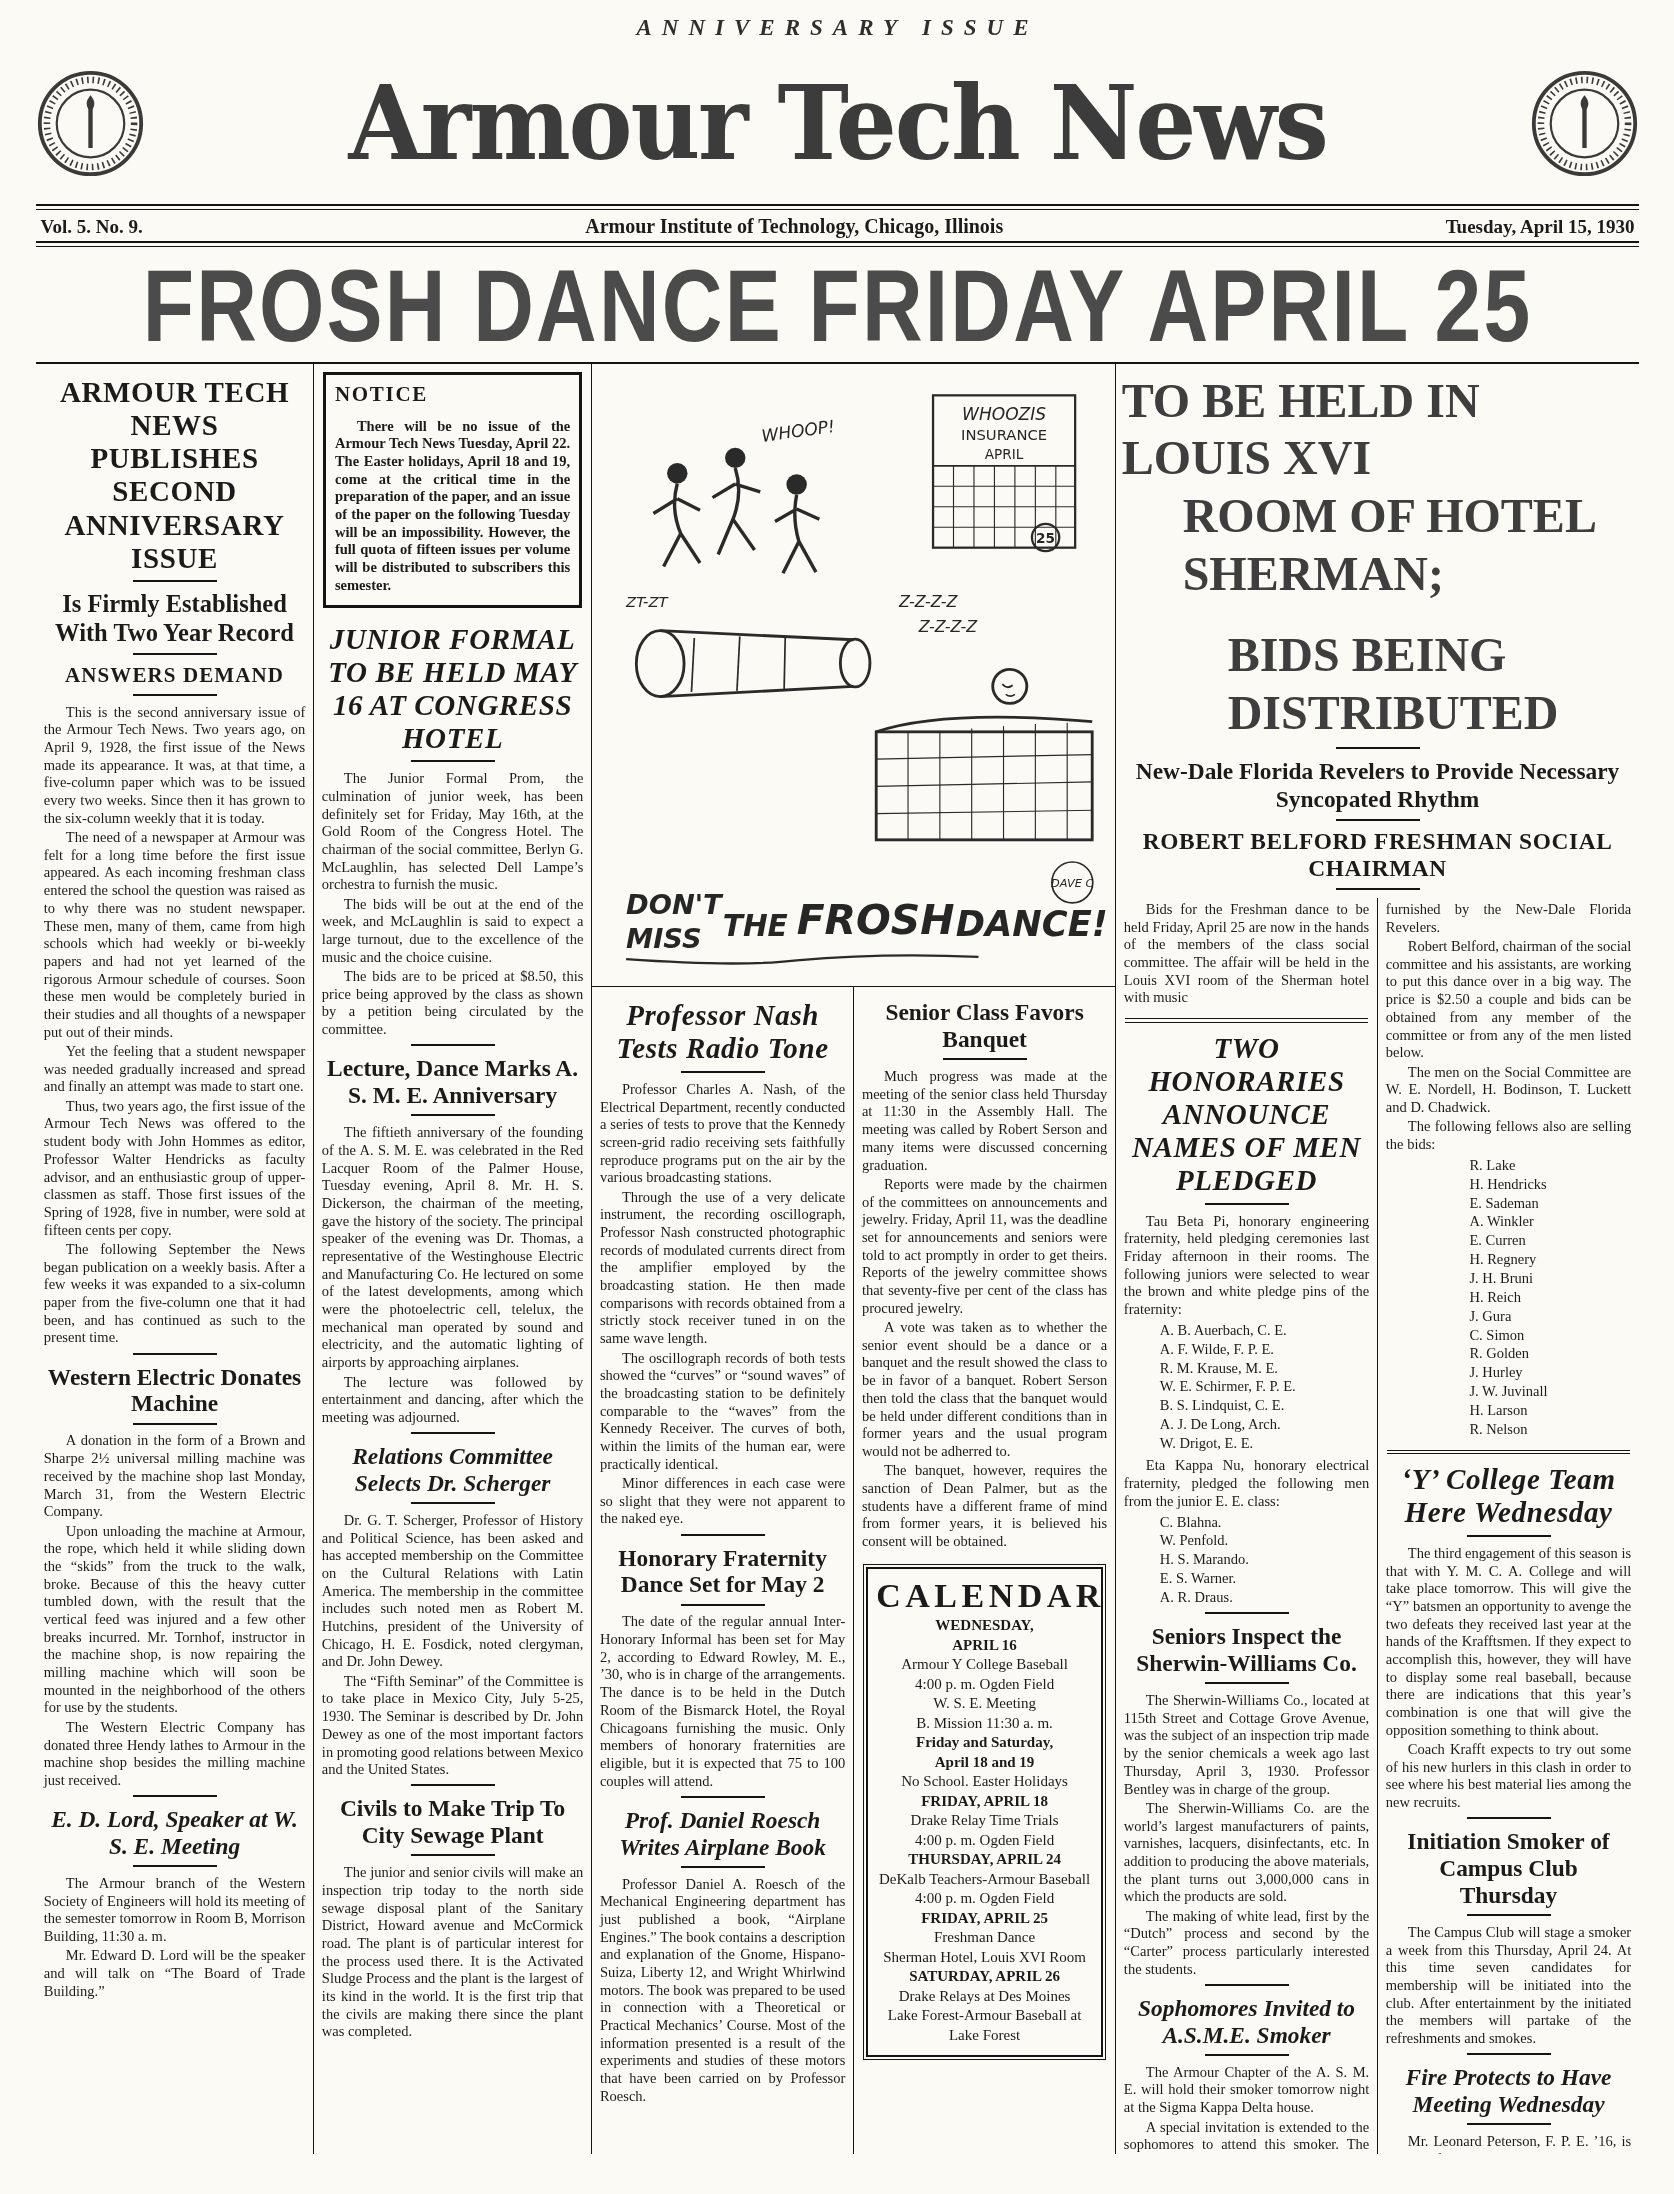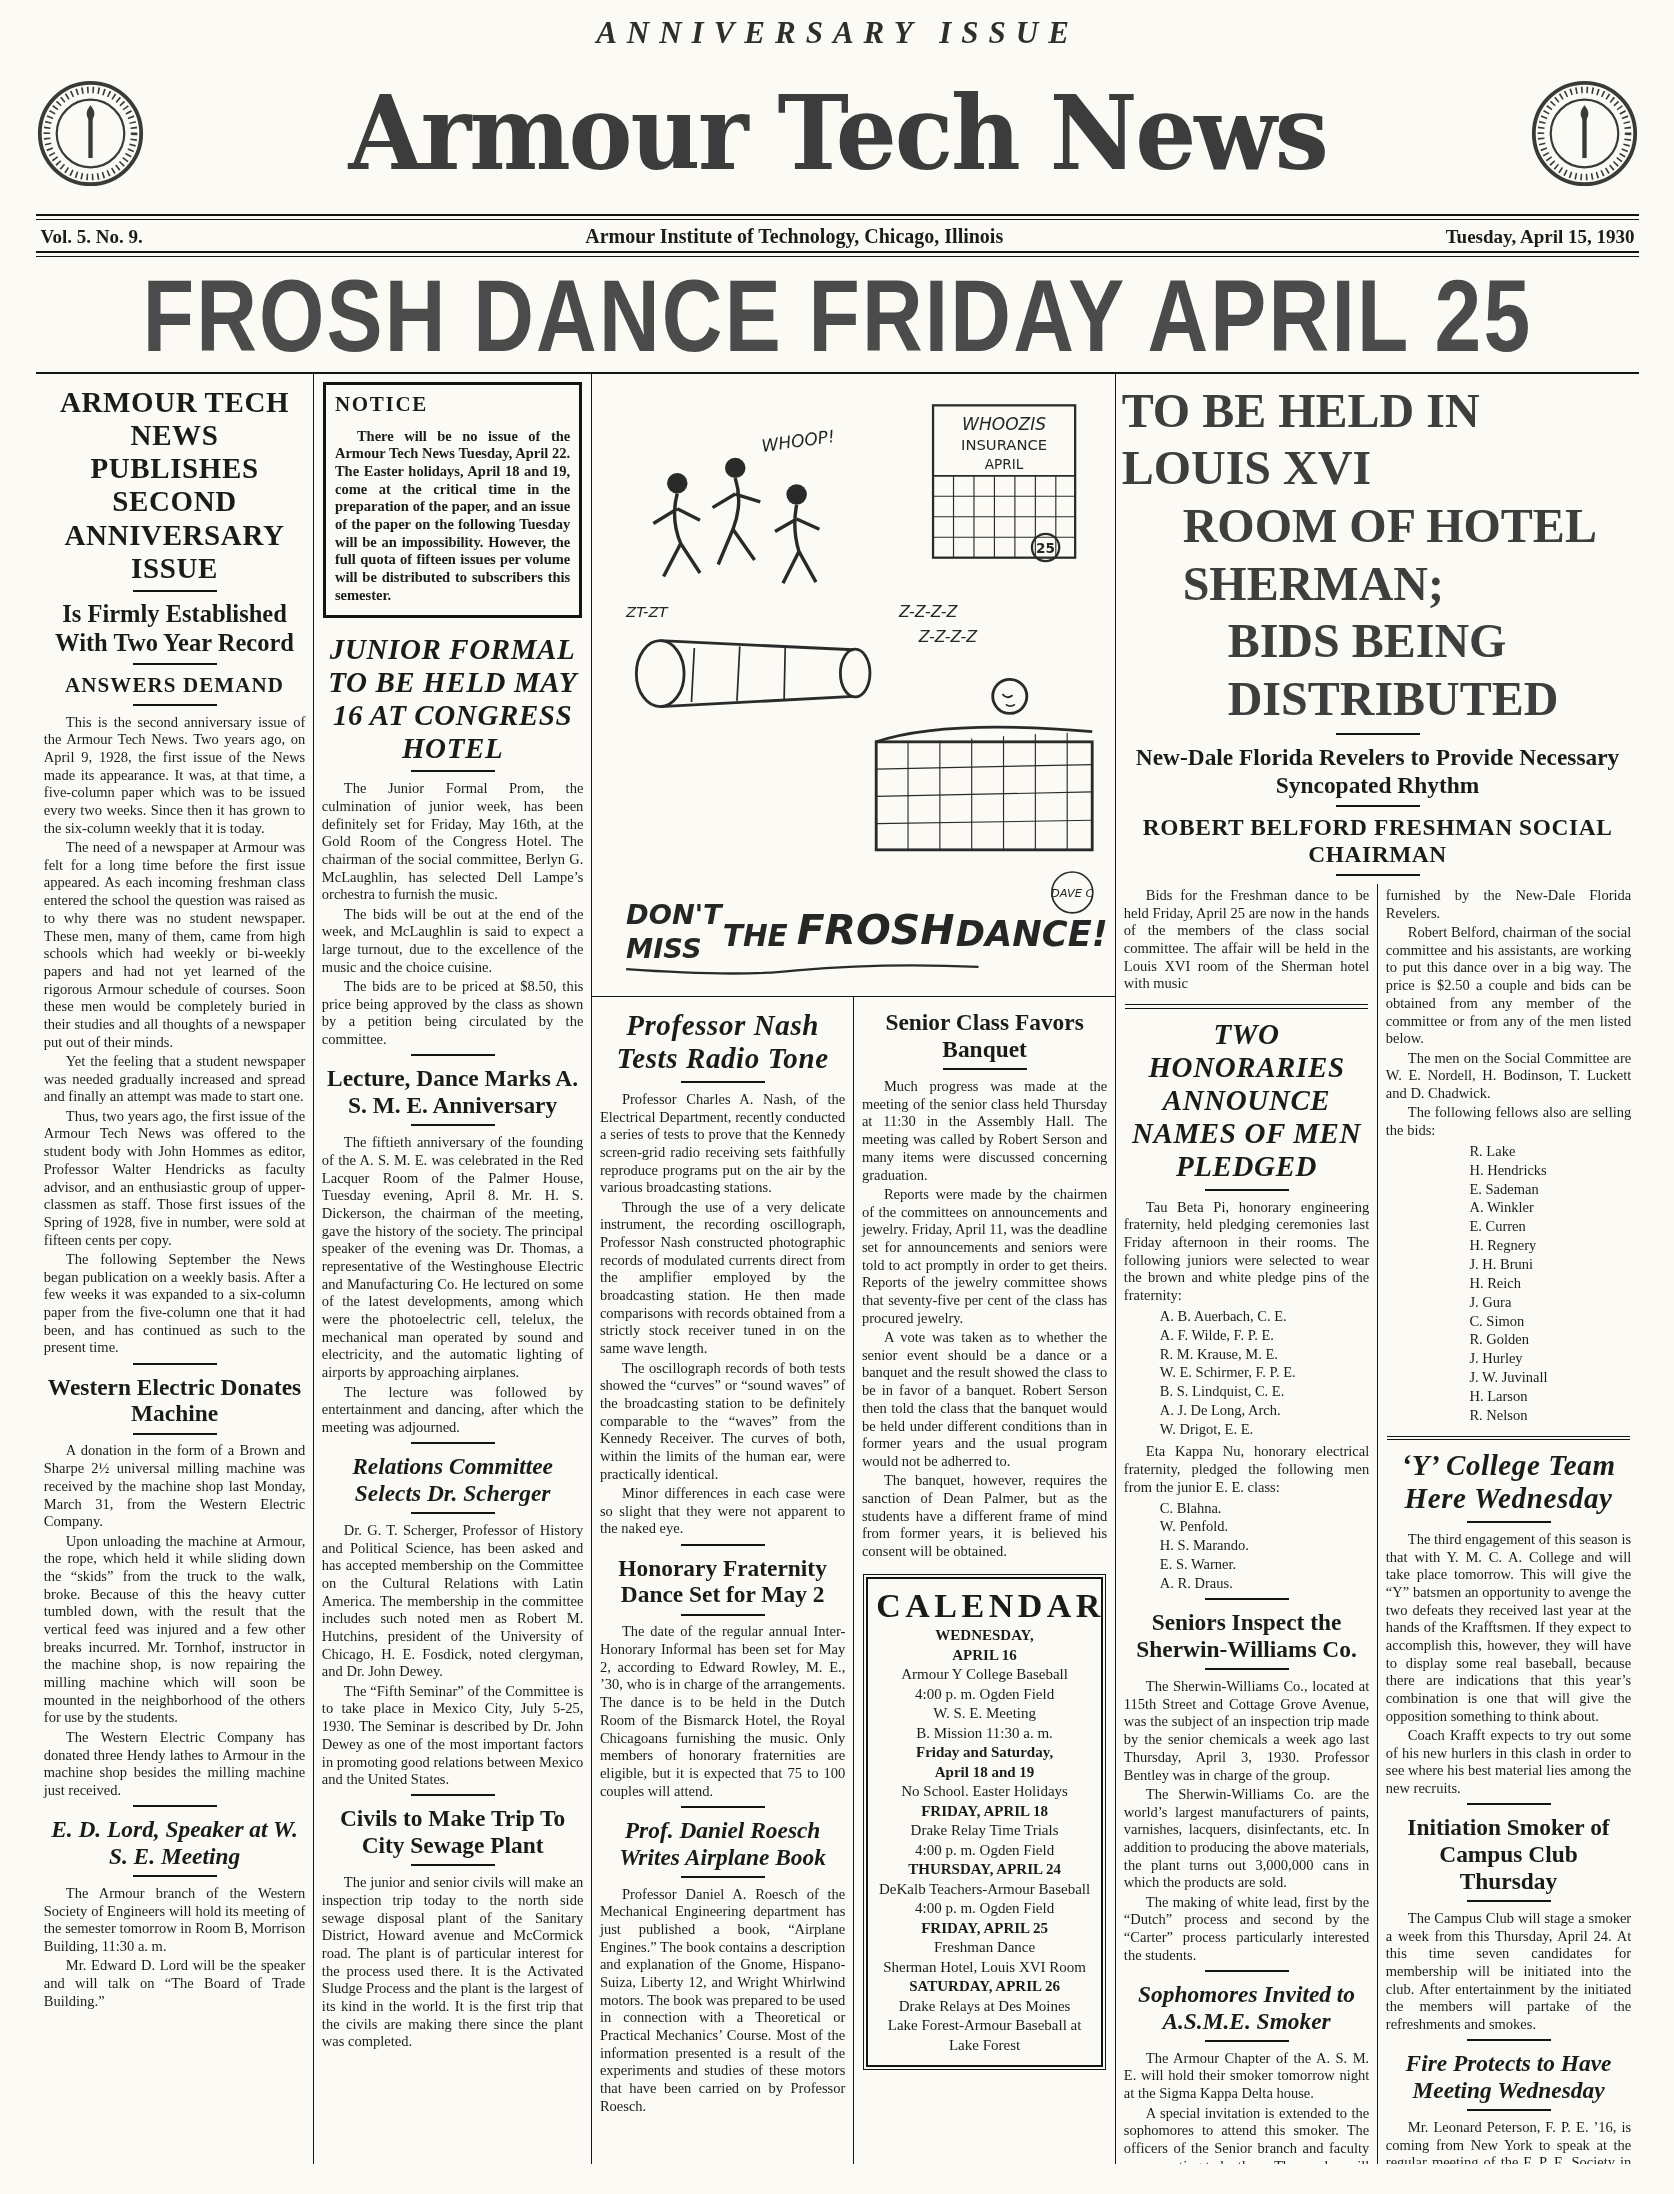--- a/index.html
+++ b/index.html
@@ -1,20 +1,20 @@
 <!DOCTYPE html>
 <html style="font-size:9px"><head>
 <meta charset="utf-8">
 <style>
   html,body{margin:0;padding:0;background:#d8d6d0;}
   .page{width:1675px;height:2194px;background:#fbfaf5;color:#1b1b1b;
         font-family:"Liberation Serif",serif;box-sizing:border-box;
         padding:9px 36px 0;position:relative;overflow:hidden;}
   
-  .issue-label{text-align:center;font-size:31px;font-weight:bold;font-style:italic;
+  .issue-label{text-align:center;font-size:23px;font-weight:bold;font-style:italic;
                letter-spacing:10px;color:#2e2e2e;margin-top:5.6px;}
   .masthead{display:flex;align-items:center;justify-content:space-between;height:161px;margin-top:2.2px;}
   .seal{width:109px;height:109px;flex:0 0 auto;}
   .paper-title{flex:1;text-align:center;font-family:"DejaVu Serif",serif;font-weight:bold;
                font-size:96px;color:#3c3c3c;letter-spacing:-2.2px;line-height:1;
                transform:scaleY(1.08);white-space:nowrap;}
   .div-double{height:3.3px;border-top:2.2px solid #141414;border-bottom:1.1px solid #141414;}
   .dateline{display:flex;justify-content:space-between;align-items:baseline;
             padding:4.5px 4.5px 3.3px;font-weight:bold;}
   .dateline .vol{font-size:19px;}
@@ -48,21 +48,21 @@
   
   .calbox{border:2.2px solid #141414;outline:1.7px solid #141414;outline-offset:2.8px;
           margin:16.7px 4.5px 0;padding:7.8px 7.8px 10px;text-align:center;}
   .calbox .ct{font-weight:bold;font-size:34px;letter-spacing:4.5px;margin-bottom:1.1px;}
   .cal-day{font-weight:bold;font-size:15px;line-height:1.3;text-align:center;}
   .cal-event{font-size:15px;line-height:1.3;}
   
   .right-head{font-weight:bold;font-size:48px;line-height:1.2;color:#3e3e3e;margin:7.8px 5.6px 2.2px;}
   .right-head .l1{text-align:left;}
   .right-head .l2{text-align:left;padding-left:61px;}
-  .right-head .l3{text-align:left;padding-left:106px;}
+  .right-head .l3{text-align:left;padding-left:106px;margin-top:24px;}
   .deck{text-align:center;font-weight:bold;font-size:23.4px;line-height:1.2;margin:3.3px 16.7px;}
   .rkick{text-align:center;font-weight:bold;font-size:23.4px;letter-spacing:0.6px;margin:3.3px 4.5px;}
   
   .cartoon{border-bottom:1.7px solid #141414;height:622px;position:relative;overflow:hidden;}
   .cartoon svg{width:100%;height:100%;display:block;}
   .ck{fill:#262626;font-family:"DejaVu Sans",sans-serif;}
 </style>
 </head>
 <body>
 

